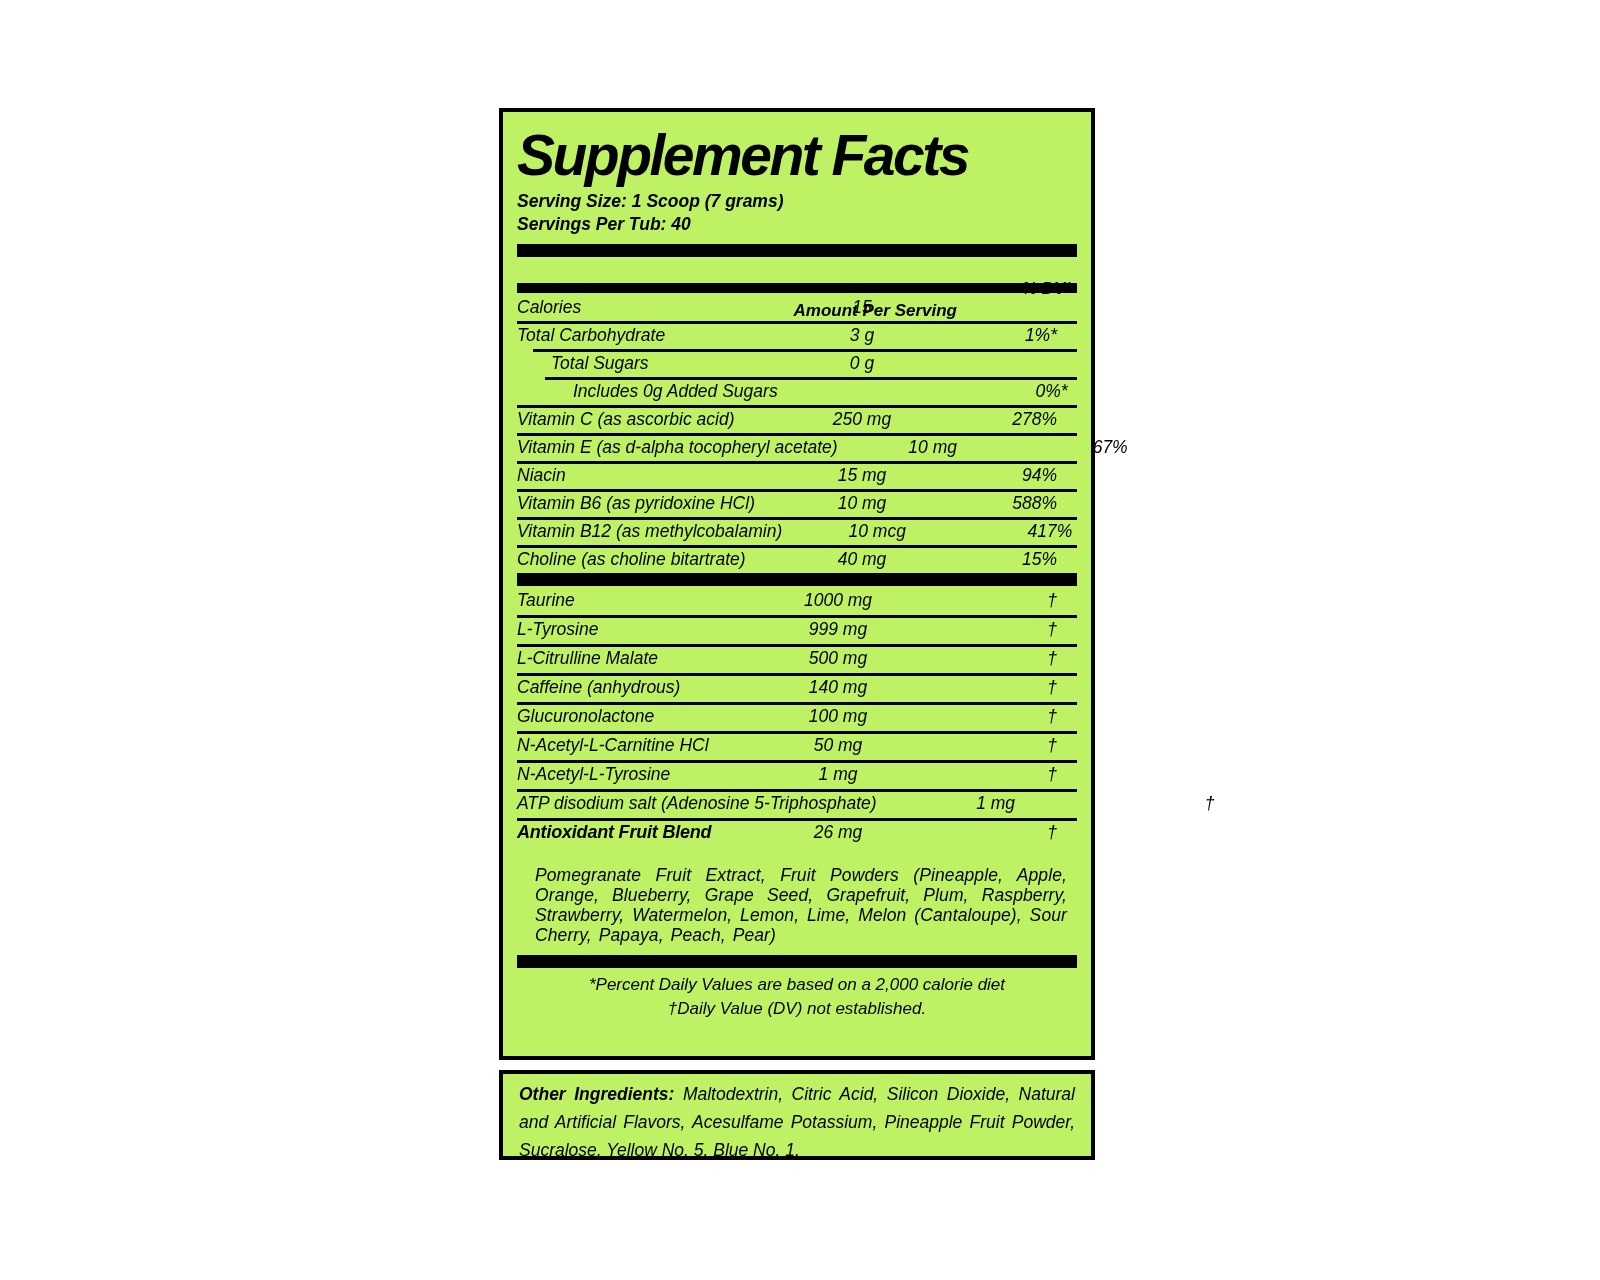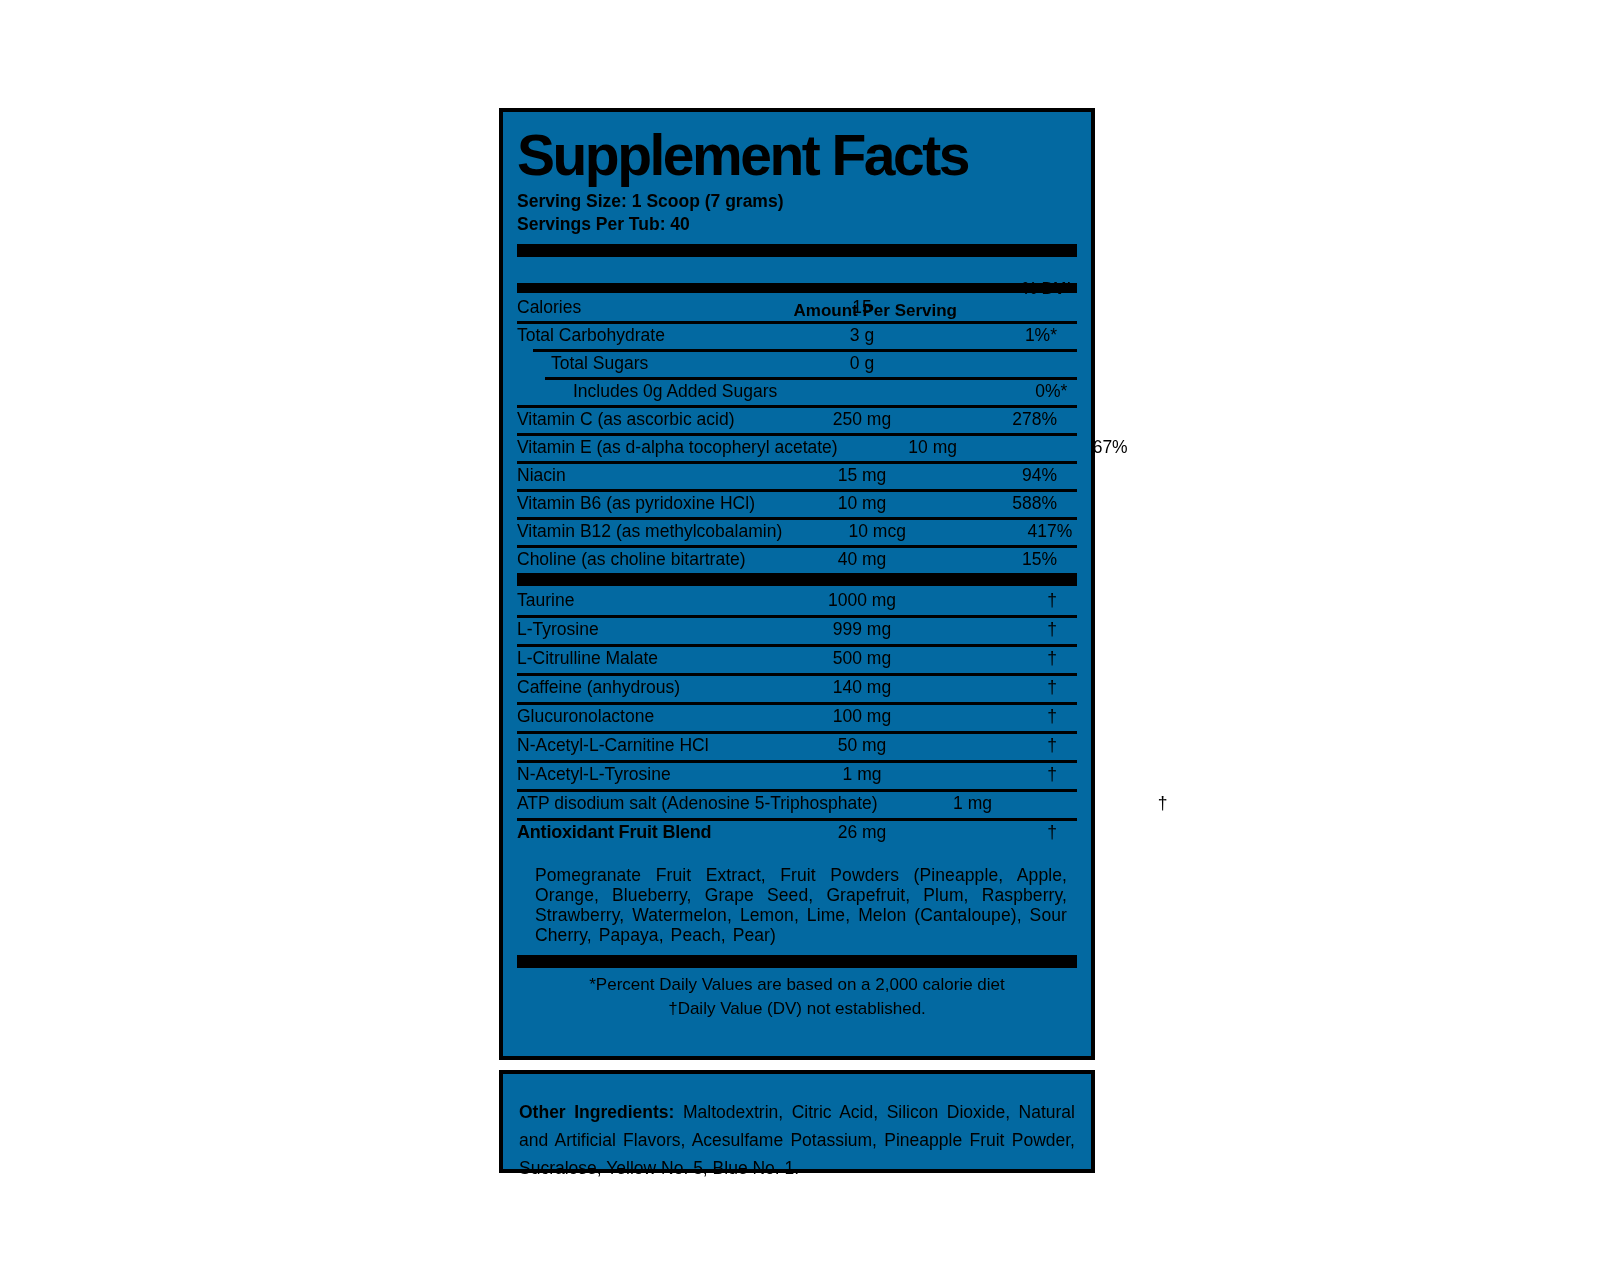--- a/index.html
+++ b/index.html
@@ -1,43 +1,43 @@
 <!DOCTYPE html>
 <html><head>
 <meta charset="utf-8">
 <style>
   * { margin: 0; padding: 0; box-sizing: border-box; }
   html, body { width: 1600px; height: 1280px; background: #ffffff; overflow: hidden;
                font-family: "Liberation Sans", sans-serif; color: #000; }
   .page { position: relative; width: 1600px; height: 1280px; background: #fff; }
 
-  .panel { position: absolute; left: 499px; width: 596px; border: 4px solid #000; background: #0369a1; }
+  .panel { position: absolute; left: 499px; width: 596px; border: 4px solid #000; background: #bef264; font-style: italic; }
   .panel.main  { top: 108px;  height: 952px; padding: 12px 14px; }
-  .panel.other { top: 1070px; height: 103px; padding: 24px 16px; }
+  .panel.other { top: 1070px; height: 90px; padding: 6px 16px; }
 
   .title { font-size: 57px; font-weight: bold; letter-spacing: -2.5px; line-height: 60px;
            white-space: nowrap; transform: scaleY(1.02); transform-origin: left top; }
 
   .serving-block { margin-top: 6px; }
   .serving-line { font-size: 17.5px; font-weight: bold; line-height: 23px; }
 
   .bar { background: #000; width: 100%; }
   .bar-1 { height: 13px; margin-top: 8px; }
   .bar-2 { height: 10px; }
   .bar-3 { height: 13px; }
   .bar-4 { height: 13px; margin-top: 10px; }
 
   .grid-row { display: grid; grid-template-columns: 1fr 190px 120px; align-items: center; }
 
   .head-row { height: 26px; font-weight: bold; font-size: 17px; }
   .head-row .col-amount { text-align: right; white-space: nowrap; margin-top: 44px; }
   .head-row .col-dv { text-align: right; padding-right: 5px; white-space: nowrap; }
 
   .rows .row { height: 28px; position: relative; font-size: 17.5px; }
-  .rows--actives .row { height: 29px; }
+  .rows--actives .row { height: 29px; gap: 24px; }
   .rows .row + .row::before { content: ""; position: absolute; top: 0; left: 0; right: 0;
                               height: 2.5px; background: #000; }
   .rows .row.indent1::before { left: 16px; }
   .rows .row.indent2::before { left: 28px; }
   .row .nm { white-space: nowrap; overflow: visible; }
   .row.indent1 .nm { padding-left: 34px; }
   .row.indent2 .nm { padding-left: 56px; }
   .row.bold .nm { font-weight: bold; font-size: 18px; letter-spacing: -0.2px; }
   .row .amt { text-align: center; white-space: nowrap; }
   .row .dv  { text-align: right; padding-right: 20px; white-space: nowrap; }

